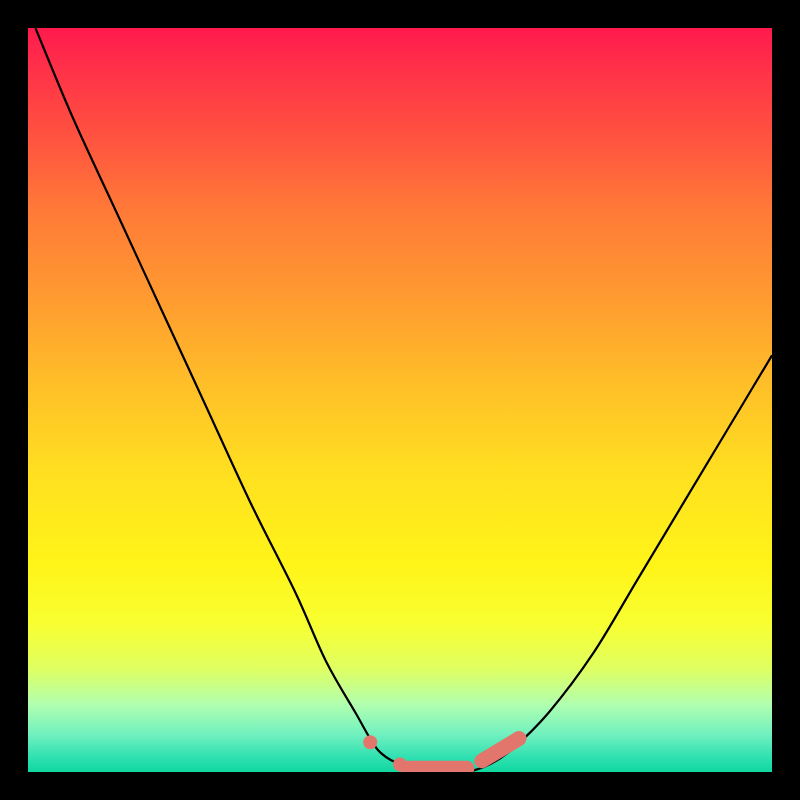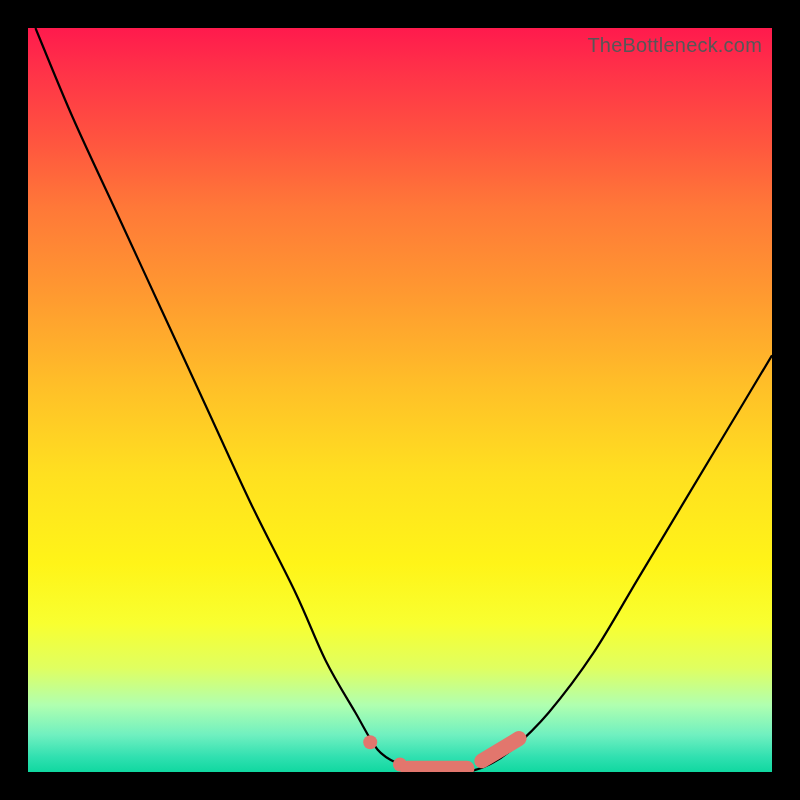--- a/index.html
+++ b/index.html
@@ -57,21 +57,20 @@
   }
   .marker {
     fill: #e2766d;
   }
 </style>
 </head>
 <body>
 
 <div class="frame">
   <div class="plot-area">
-    <div class="watermark">TheBottleneck.com</div>
     <svg class="curve" viewBox="0 0 744 744">
       <path id="curvePath" class="curve-path" d="M 7.44 0 C 13.64 14.879999999999995, 31 58.27999999999997, 44.64 89.27999999999997 C 58.28 120.27999999999997, 74.4 153.76, 89.28 186 C 104.16 218.24, 119.03999999999999 250.48000000000002, 133.92 282.72 C 148.79999999999998 314.96000000000004, 163.68 347.2, 178.56 379.44 C 193.44 411.68, 208.32 445.16, 223.2 476.16 C 238.07999999999998 507.16, 255.43999999999997 539.4000000000001, 267.84 565.44 C 280.24 591.48, 287.68 612.56, 297.6 632.4 C 307.52000000000004 652.24, 318.68 669.6, 327.36 684.48 C 336.04 699.36, 342.24 713, 349.68 721.68 C 357.12 730.3599999999999, 364.56 732.8399999999999, 372 736.56 C 379.44 740.28, 386.88 742.76, 394.32 744 C 401.76 745.24, 409.20000000000005 744, 416.64000000000004 744 C 424.08000000000004 744, 431.52 745.24, 438.96 744 C 446.4 742.76, 453.84 740.28, 461.28 736.56 C 468.71999999999997 732.8399999999999, 473.68 730.3599999999999, 483.6 721.68 C 493.52000000000004 713, 507.15999999999997 700.6, 520.8 684.48 C 534.4399999999999 668.36, 550.5600000000001 647.2800000000001, 565.44 624.96 C 580.32 602.64, 595.1999999999999 575.3599999999999, 610.0799999999999 550.56 C 624.9599999999999 525.76, 639.84 500.96000000000004, 654.72 476.16 C 669.6 451.36, 684.48 426.56, 699.36 401.76 C 714.24 376.96, 736.56 339.76, 744 327.35999999999996"></path>
       <g id="markers">
           <circle cx="342.24" cy="714.24" r="7" class="marker"></circle>
           <circle cx="372" cy="736.56" r="7" class="marker"></circle>
           <line x1="379.44" y1="740.28" x2="438.96" y2="740.28" stroke="#e2766d" stroke-width="15" stroke-linecap="round"></line>
           <line x1="453.84" y1="732.84" x2="491.04" y2="710.52" stroke="#e2766d" stroke-width="15" stroke-linecap="round"></line>
         </g>
     </svg>
   </div>

